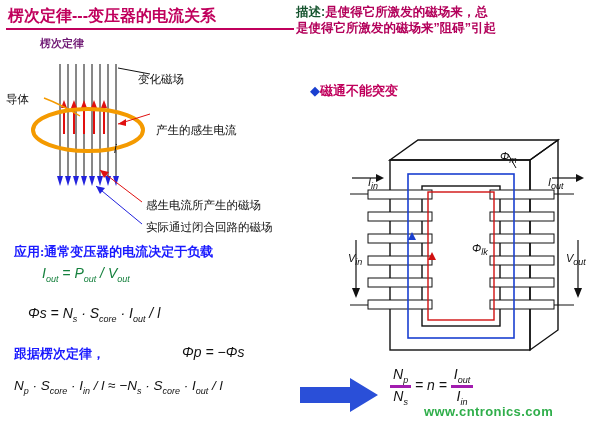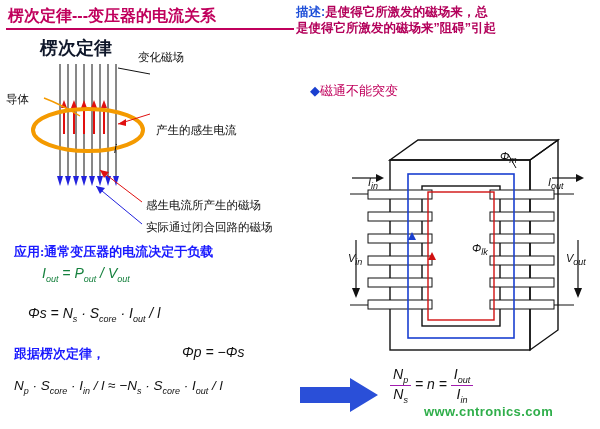--- a/index.html
+++ b/index.html
@@ -14,33 +14,33 @@
   
   #title{
     left:8px;top:6px;width:280px;
     font-size:16px;font-weight:bold;color:#c0005c;
     letter-spacing:0px;
   }
   #title-rule{
     left:6px;top:28px;width:288px;height:2px;background:#c0005c;
   }
   #subtitle{
-    left:40px;top:36px;font-size:18px;font-weight:bold;color:#0f172a;
+    left:40px;top:36px;font-size:11px;font-weight:bold;color:#701a75;
   }
   
   #desc{
     left:296px;top:4px;width:300px;
     font-size:12.5px;color:#b3005a;font-weight:bold;line-height:16px;
   }
-  #desc .lbl{color:#1d4ed8;font-weight:bold;}
+  #desc .lbl{color:#14532d;font-weight:bold;}
   #flux-note{
-    left:310px;top:82px;font-size:13px;font-weight:normal;color:#c0005c;
+    left:310px;top:82px;font-size:13px;font-weight:bold;color:#c0005c;
   }
   #flux-note .dia{color:#1a3fd0;font-size:13px;}
-  #lab-changefield{left:138px;top:50px;font-size:11.5px;color:#111;text-align:center;}
+  #lab-changefield{left:138px;top:72px;font-size:11.5px;color:#111;text-align:center;}
   #lab-conductor{left:6px;top:92px;font-size:11.5px;color:#111;}
   #lab-r1{left:156px;top:108px;font-size:11.5px;color:#111;line-height:15px;}
   #lab-r2{left:146px;top:198px;font-size:11.5px;color:#111;}
   #lab-r3{left:146px;top:220px;font-size:11.5px;color:#111;}
   #lab-i{left:114px;top:142px;font-size:12px;font-style:italic;color:#111;}
   
   #apply{
     left:14px;top:243px;font-size:13px;font-weight:bold;color:#1a1aff;font-family:Liberation Serif, serif;
   }
   #eq1{left:42px;top:265px;font-size:14px;color:#15803d;font-style:italic;}
@@ -48,21 +48,21 @@
   #follow{left:14px;top:345px;font-size:13px;font-weight:bold;color:#1a1aff;}
   #eq3{left:182px;top:344px;font-size:14px;color:#111;font-style:italic;}
   #eq4{left:14px;top:378px;font-size:13.5px;color:#111;font-style:italic;}
   sub{font-size:9px;}
   .ital{font-style:italic;}
   
   #arrow{left:300px;top:378px;width:78px;height:34px;}
   
   #final{left:390px;top:366px;font-size:14px;color:#111;font-style:italic;}
   .frac{display:inline-block;text-align:center;vertical-align:middle;}
-  .frac .num{display:block;border-bottom:1px solid #a21caf;padding:0 3px;}
+  .frac .num{display:block;border-bottom:3px solid #a21caf;padding:0 3px;}
   .frac .den{display:block;padding:0 3px;}
   
   #wm{
     left:424px;top:404px;font-size:13px;color:#2fae4a;font-weight:bold;
     letter-spacing:0.4px;
   }
   
   .tlab{font-size:11px;font-style:italic;color:#111;}
   #t-iin{left:368px;top:176px;}
   #t-iout{left:548px;top:176px;}

